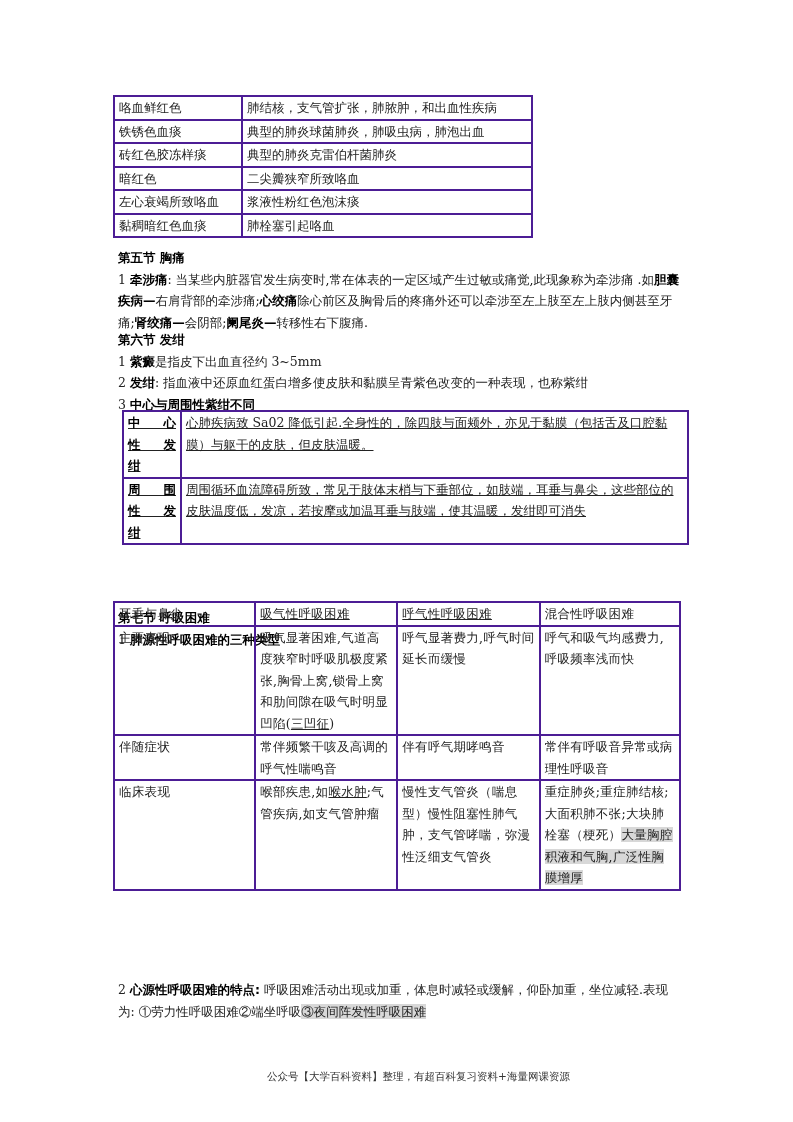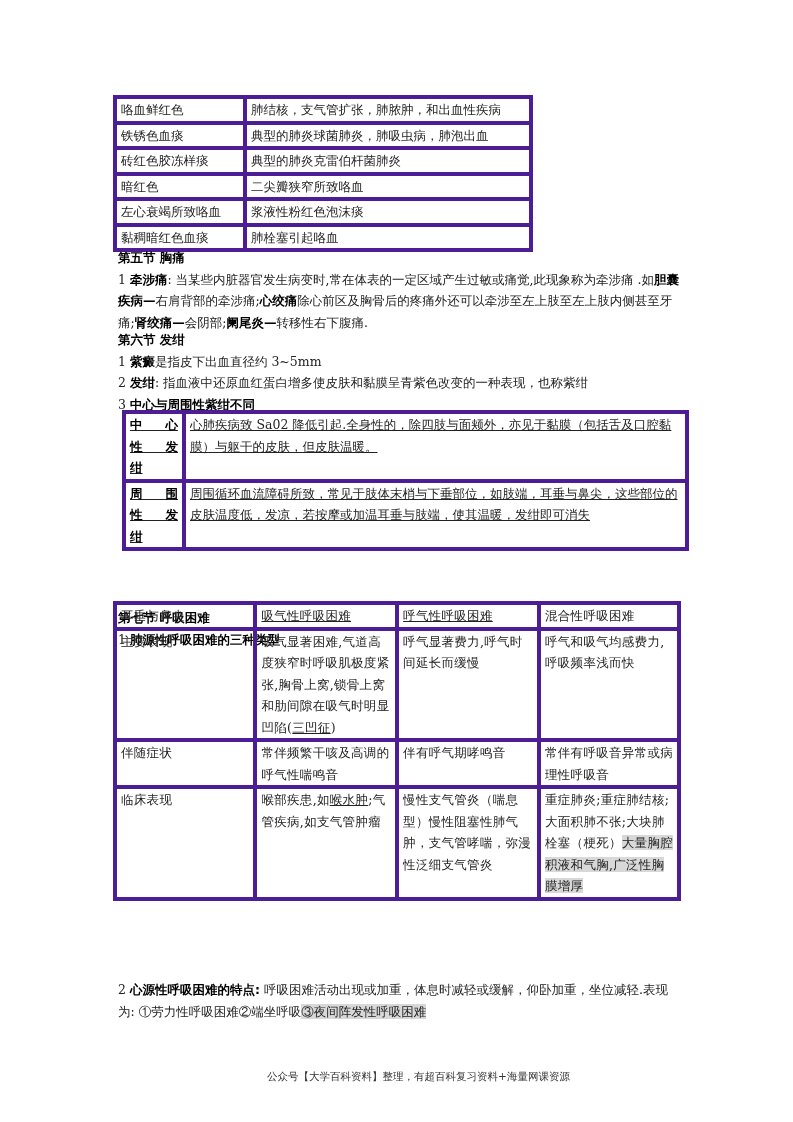--- a/index.html
+++ b/index.html
@@ -3,21 +3,21 @@
 <meta charset="utf-8">
 <style>
   html, body { margin: 0; padding: 0; background: #ffffff; }
   body {
     width: 793px; height: 1122px; position: relative; overflow: hidden;
     font-family: "DejaVu Serif", "Liberation Serif", serif;
     color: #222; font-size: 12.5px;
   }
   .abs { position: absolute; }
   table { border-collapse: collapse; }
-  td { border: 4px solid #4c1d95; vertical-align: top; padding: 0 4px; line-height: 21.5px; }
+  td { border: 2px solid #4c1d95; vertical-align: top; padding: 0 4px; line-height: 21.5px; }
   .b { font-weight: bold; font-family: "DejaVu Sans", "Liberation Sans", sans-serif; color: #000; }
   .u { text-decoration: underline; }
   .hl { background: #d8d8d8; }
   .para { line-height: 21.5px; }
 
   
   #t1 { left: 113px; top: 95px; width: 420px; }
   #t1 td { height: 20.5px; }
   #t1 td:first-child { width: 118px; }
 

